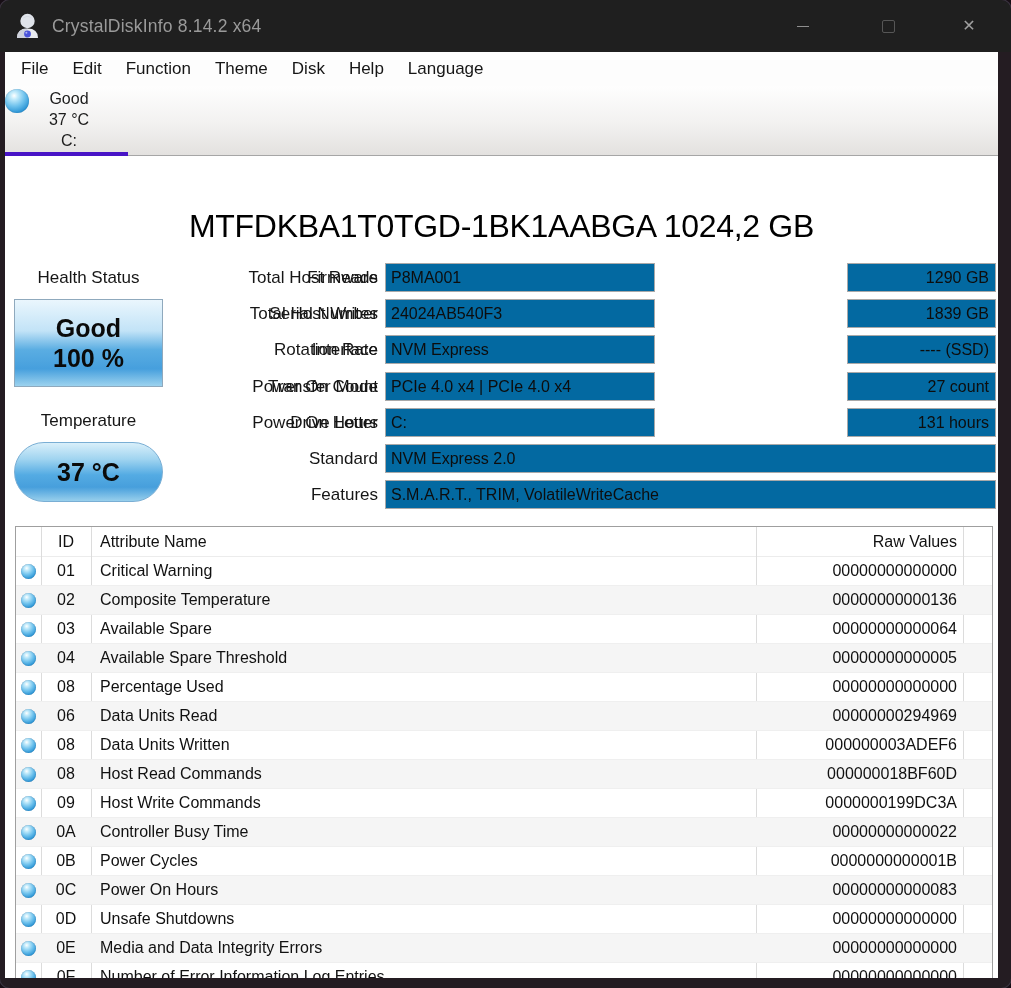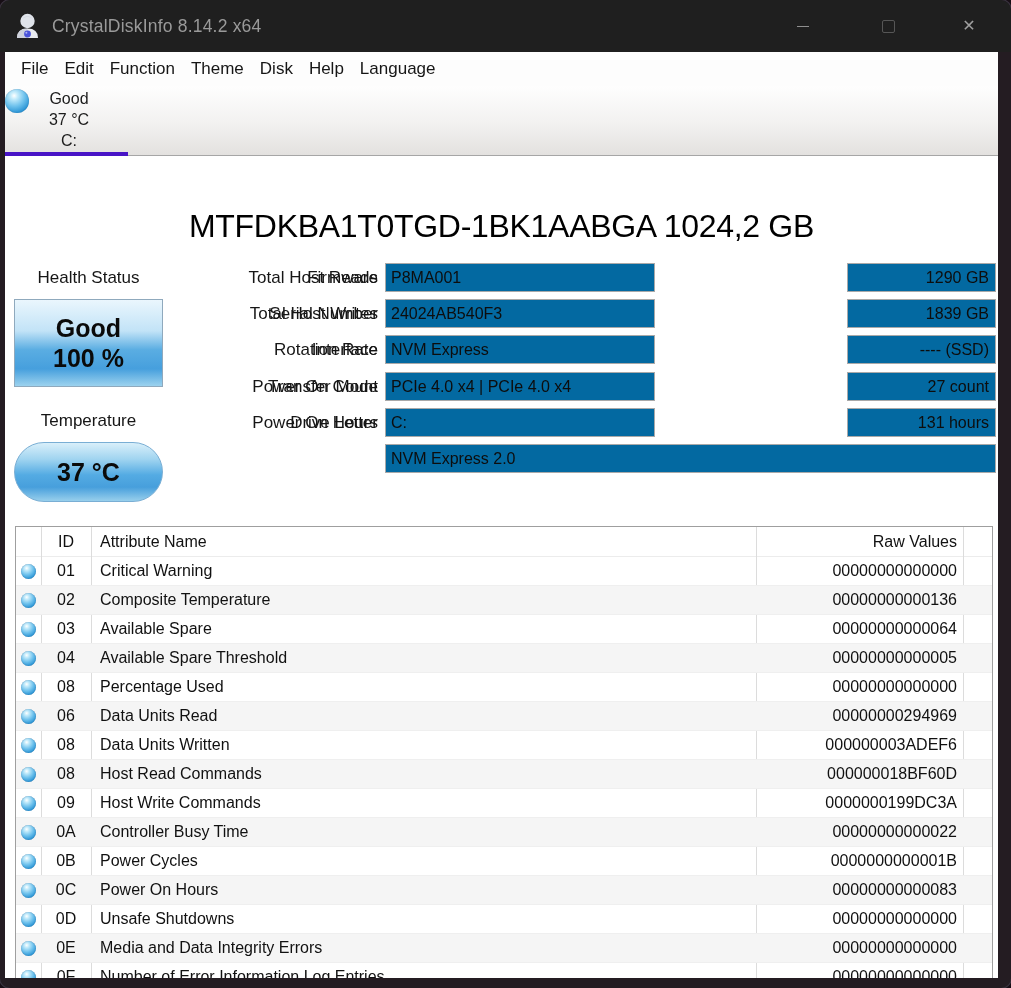--- a/index.html
+++ b/index.html
@@ -13,21 +13,21 @@
   .winbtn{position:absolute;top:0;width:46px;height:52px;display:flex;align-items:center;justify-content:center;}
   .btn-min{left:780px;}.btn-max{left:865px;}.btn-close{left:946px;}
   .glyph-min{display:block;width:12px;height:1px;background:#8f8f8f;}
   .glyph-max{display:block;width:11px;height:11px;border:1px solid #565656;border-radius:2px;}
   .glyph-close{color:#9f9f9f;font-size:16px;line-height:1;}
 
   
   .client{position:absolute;left:5px;top:52px;width:993px;bottom:10px;background:#ffffff;overflow:hidden;}
 
   
-  .menubar{height:34px;background:#fdfdfd;display:flex;align-items:center;padding-left:16px;gap:16px;}
+  .menubar{height:34px;background:#fdfdfd;display:flex;align-items:center;padding-left:16px;gap:24px;}
   .menu-item{font-size:17px;color:#161616;cursor:default;}
 
   
   .tabstrip{position:relative;height:69px;background:linear-gradient(180deg,#fefefe 0%,#f2f1f0 55%,#e3e1df 100%);border-bottom:1px solid #a6a6a6;}
   .drive-tab{position:absolute;left:0;top:0;width:128px;height:69px;}
   .tab-orb{position:absolute;left:0;top:3px;}
   .orb{display:inline-block;border-radius:50%;background:radial-gradient(circle at 38% 28%,#ffffff 0%,#c3ebfb 16%,#6fc2ed 46%,#2f97d6 74%,#1a7cba 100%);box-shadow:inset 0 0 1px rgba(0,60,110,.55);}
   .orb-lg{width:24px;height:24px;}
   .orb-sm{width:15px;height:15px;}
   .tab-lines{position:absolute;left:0;top:2px;width:128px;text-align:center;font-size:16px;color:#1c1c1c;line-height:21px;}
@@ -148,21 +148,26 @@
       </div>
       <div class="info-row" style="top:172px;right:0;">
         <span class="f-label">Transfer Mode</span>
         <div class="f-box f-box-mid">PCIe 4.0 x4 | PCIe 4.0 x4</div>
       </div>
       <div class="info-row" style="top:208px;right:0;">
         <span class="f-label">Drive Letter</span>
         <div class="f-box f-box-mid">C:</div>
       </div>
       <div class="info-row" style="top:244px;right:0;">
+        <span class="f-label">Standard</span>
         <div class="f-box f-box-wide">NVM Express 2.0</div>
+      </div>
+      <div class="info-row" style="top:280px;right:0;">
+        <span class="f-label">Features</span>
+        <div class="f-box f-box-wide">S.M.A.R.T., TRIM, VolatileWriteCache</div>
       </div>
 
       <div class="info-row" style="top:63px;right:0;">
         <span class="f-label stat-label">Total Host Reads</span>
         <div class="f-box f-box-stat">1290 GB</div>
       </div>
       <div class="info-row" style="top:99px;right:0;">
         <span class="f-label stat-label">Total Host Writes</span>
         <div class="f-box f-box-stat">1839 GB</div>
       </div>

